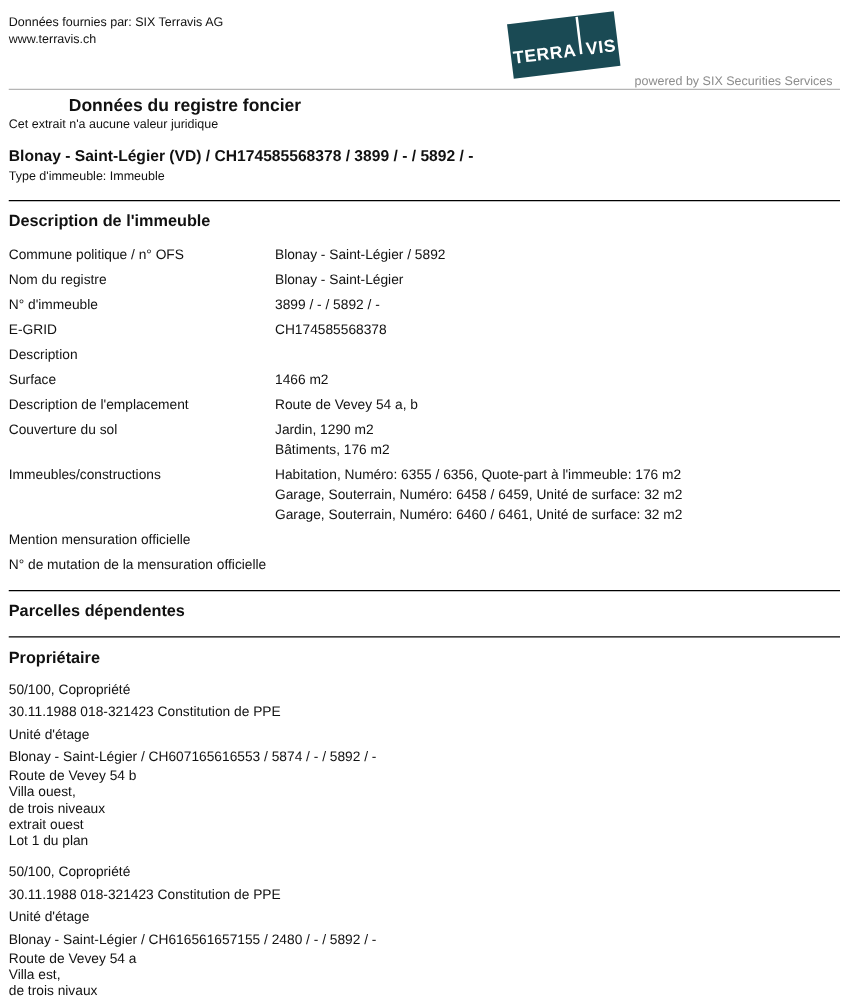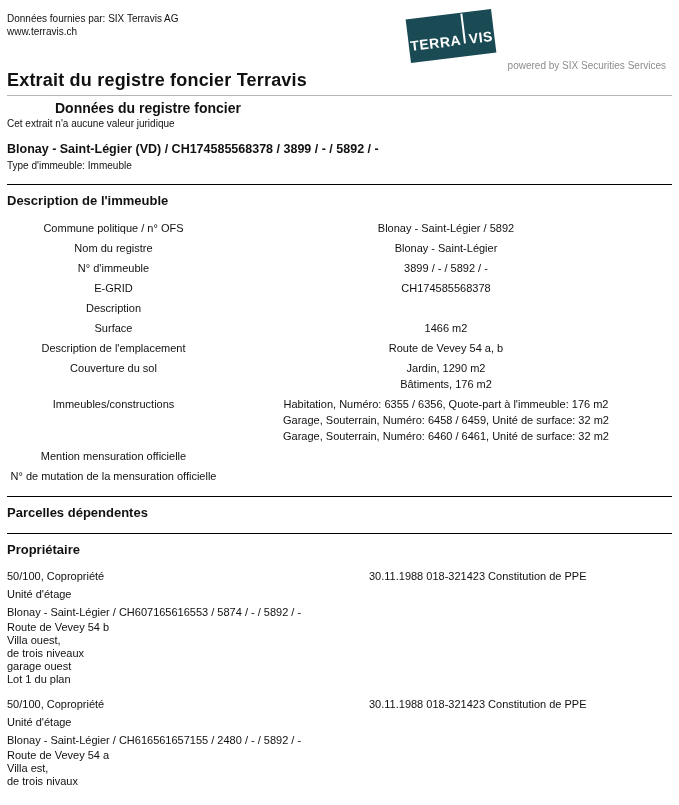--- a/index.html
+++ b/index.html
@@ -35,29 +35,29 @@
   .hr-light { border: none; border-top: 1px solid #b5b5b5; margin-top: 5px; }
   .register-heading { font-size: 14px; font-weight: bold; margin-top: 4px; line-height: 17px; padding-left: 48px; }
   .disclaimer { font-size: 10px; line-height: 12px; margin-top: 1px; }
   .parcel-id { font-size: 12.5px; font-weight: bold; margin-top: 12px; line-height: 15px; }
   .type-line { font-size: 10px; margin-top: 3px; line-height: 12px; }
   .hr-dark { border: none; border-top: 1.5px solid #000; margin-top: 12px; }
 
   
   .section-heading { font-size: 13px; font-weight: bold; margin-top: 8px; line-height: 16px; }
   .rows { margin-top: 11px; }
-  .row { display: flex; font-size: 11px; line-height: 16px; margin-bottom: 4px; text-align: center; }
+  .row { display: flex; font-size: 11px; line-height: 16px; margin-bottom: 4px; }
   .row .label { width: 213px; flex-shrink: 0; }
   .row .value { flex: 1; }
 
   .neant { font-size: 11px; margin-top: 12px; line-height: 14px; }
 
   
   .owner { margin-top: 9px; font-size: 11px; }
-  .owner-top { display: flex; line-height: 18px; }
+  .owner-top { display: flex; line-height: 18px; flex-direction: column; }
   .owner-top .share { width: 362px; flex-shrink: 0; }
   .owner-line { line-height: 18px; }
   .address { line-height: 13px; }
 </style>
 </head>
 <body>
 
 <div class="page">
 
   <div class="header">
@@ -68,21 +68,20 @@
     <div class="brand">
       <div class="logo-box">
         <span class="logo-part">TERRA</span>
         <span class="logo-divider"></span>
         <span class="logo-part">VIS</span>
       </div>
       <div class="tagline">powered by SIX Securities Services</div>
     </div>
   </div>
 
-  <h1 class="doc-title">Extrait du registre foncier Terravis</h1>
   <hr class="hr-light">
 
   <h2 class="register-heading">Données du registre foncier</h2>
   <div class="disclaimer">Cet extrait n'a aucune valeur juridique</div>
 
   <div class="parcel-id">Blonay - Saint-Légier (VD) / CH174585568378 / 3899 / - / 5892 / -</div>
   <div class="type-line">Type d'immeuble: Immeuble</div>
 
   <hr class="hr-dark">
   <h3 class="section-heading">Description de l'immeuble</h3>
@@ -163,21 +162,21 @@
     <div class="owner-top">
       <div class="share">50/100, Copropriété</div>
       <div class="right-note">30.11.1988 018-321423 Constitution de PPE</div>
     </div>
     <div class="owner-line">Unité d'étage</div>
     <div class="owner-line">Blonay - Saint-Légier / CH607165616553 / 5874 / - / 5892 / -</div>
     <div class="address">
       <div>Route de Vevey 54 b</div>
       <div>Villa ouest,</div>
       <div>de trois niveaux</div>
-      <div>garage ouest</div>
+      <div>extrait ouest</div>
       <div>Lot 1 du plan</div>
     </div>
   </div>
 
   <div class="owner">
     <div class="owner-top">
       <div class="share">50/100, Copropriété</div>
       <div class="right-note">30.11.1988 018-321423 Constitution de PPE</div>
     </div>
     <div class="owner-line">Unité d'étage</div>

